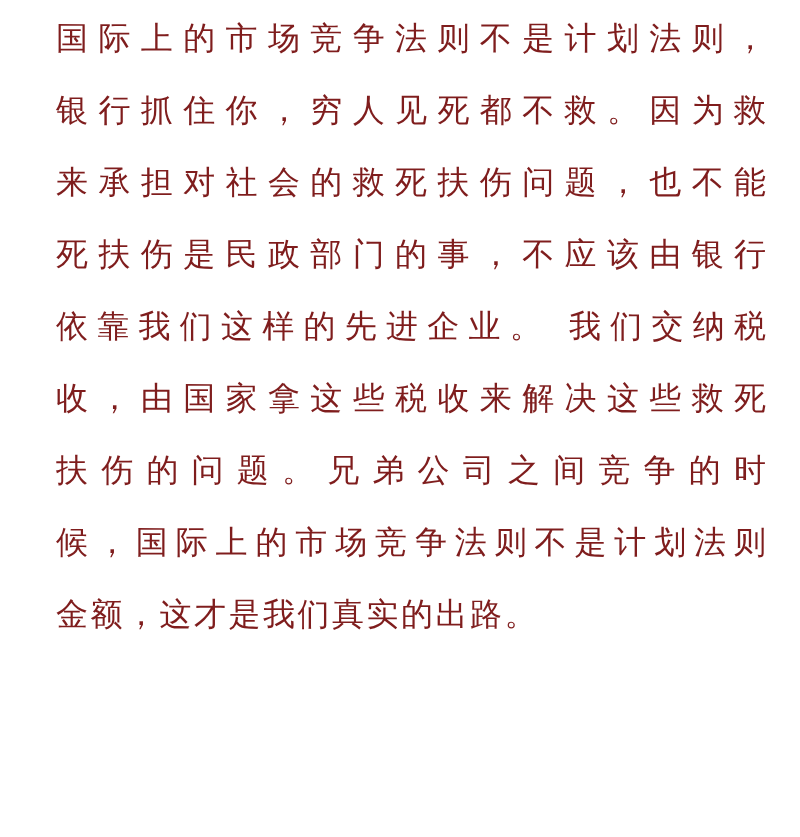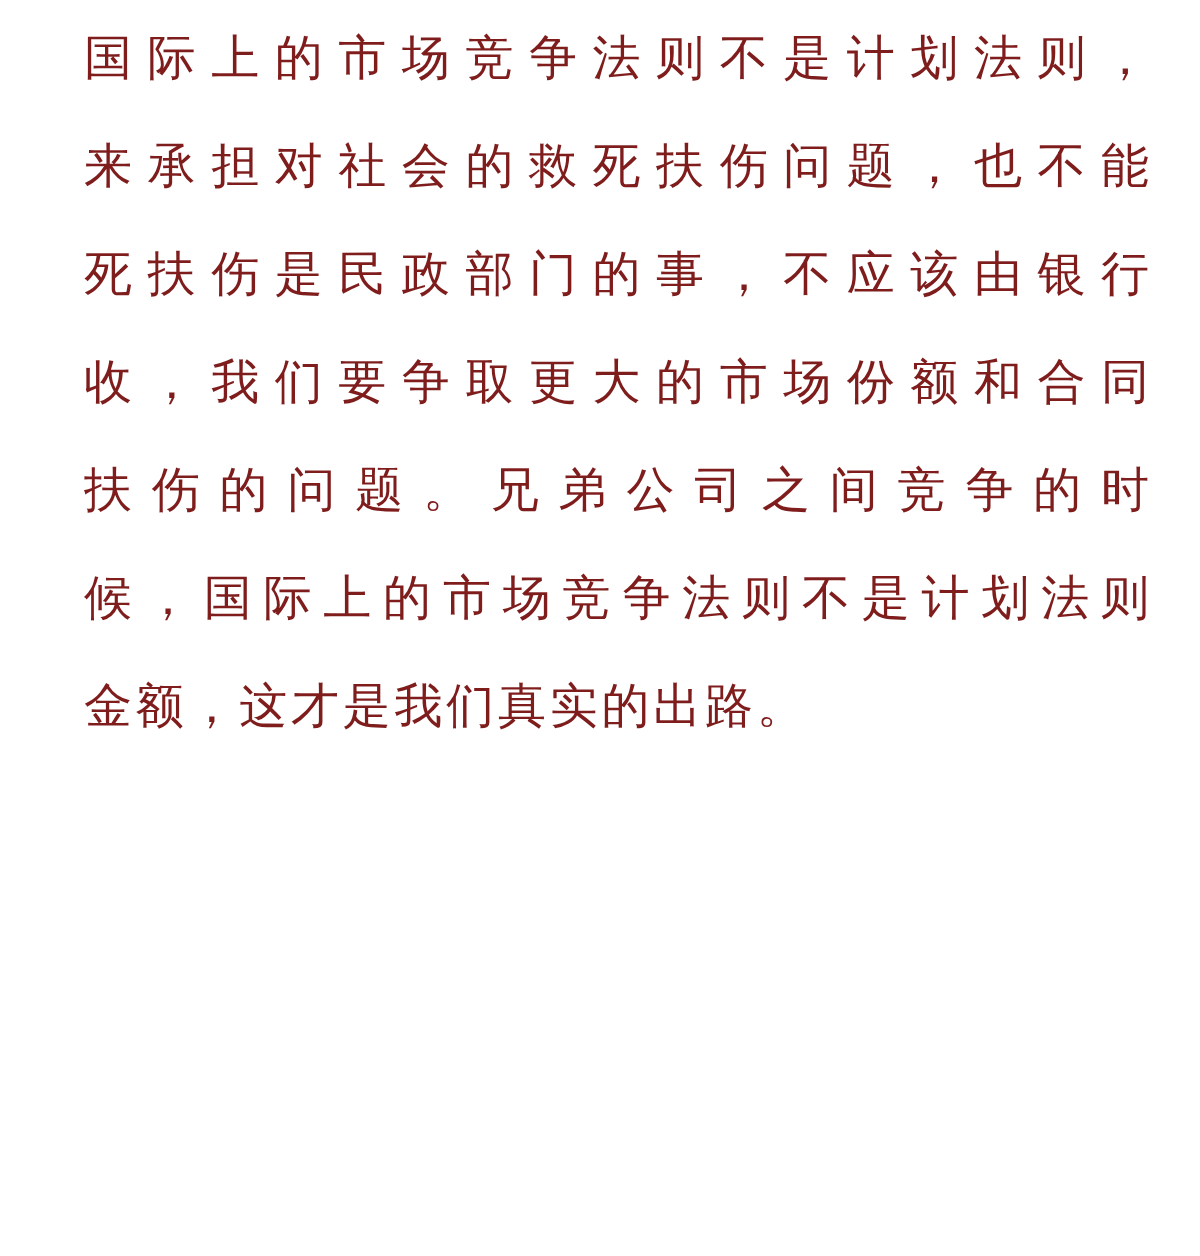--- a/index.html
+++ b/index.html
@@ -31,19 +31,21 @@
     text-align: center;
     text-align-last: left;
     letter-spacing: 2.5px;
   }
 </style>
 </head>
 <body>
 
 <div class="page">
   <div class="line">国际上的市场竞争法则不是计划法则，</div>
+  <div class="line">银行抓住你，穷人见死都不救。因为救</div>
   <div class="line">来承担对社会的救死扶伤问题，也不能</div>
   <div class="line">死扶伤是民政部门的事，不应该由银行</div>
-  <div class="line">收，我们要争取更大的市场份额和合同</div>
+  <div class="line">依靠我们这样的先进企业。 我们交纳税</div>
+  <div class="line">收，由国家拿这些税收来解决这些救死</div>
   <div class="line">扶伤的问题。兄弟公司之间竞争的时</div>
   <div class="line">候，国际上的市场竞争法则不是计划法则</div>
   <div class="line last">金额，这才是我们真实的出路。</div>
 </div>
 
 </body></html>

